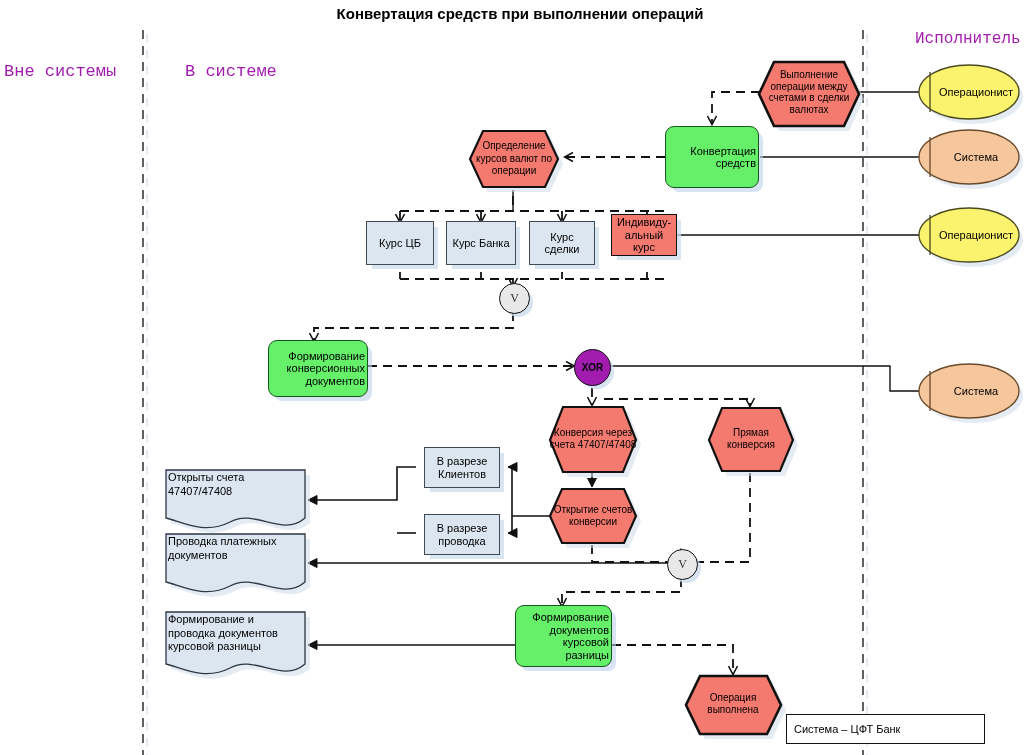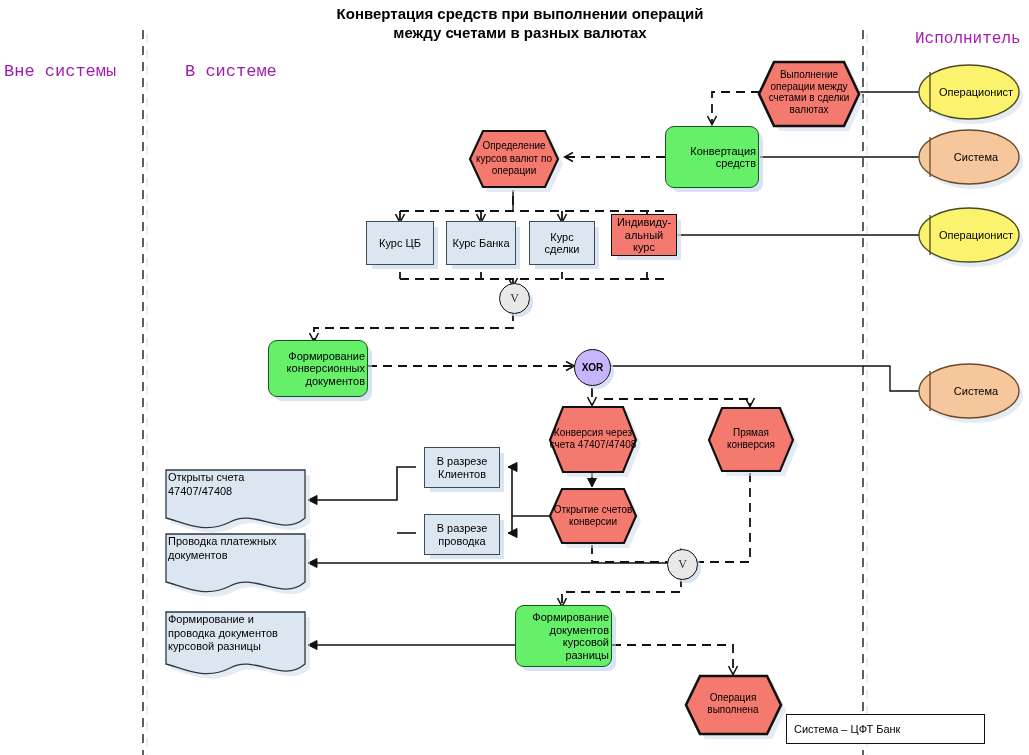--- a/index.html
+++ b/index.html
@@ -24,21 +24,21 @@
   .docw{position:absolute;}
   .docw svg{position:absolute;left:0;top:0;}
   .doctext{position:absolute;left:8px;top:5px;right:6px;font-size:11px;line-height:13.5px;color:#000;}
   .ellw{position:absolute;}
   .ellw svg{position:absolute;left:0;top:0;}
   .elltext{position:absolute;left:14px;top:0;right:0;height:100%;display:flex;
       align-items:center;justify-content:center;font-size:11px;color:#000;}
   .conn{position:absolute;border:1.2px solid #111;background:#e8e8e8;border-radius:50%;
       display:flex;align-items:center;justify-content:center;font-size:12px;color:#333;
       font-family:"Liberation Serif","DejaVu Serif",serif;}
-  .conn.xor{background:#c4b5fd;font-size:10px;font-weight:bold;color:#000;
+  .conn.xor{background:#a21caf;font-size:10px;font-weight:bold;color:#000;
       font-family:"Liberation Sans",sans-serif;}
   .legend{position:absolute;border:1.1px solid #111;background:#fff;font-size:11px;
       color:#000;display:flex;align-items:center;padding-left:7px;box-sizing:border-box;}
 </style>
 </head>
 <body>
 
 <svg id="canvas" viewBox="0 0 1029 755" xmlns="http://www.w3.org/2000/svg">
   <defs>
     <marker id="ar" markerWidth="11" markerHeight="11" refX="9" refY="5.5" orient="auto" markerUnits="userSpaceOnUse">
@@ -120,21 +120,20 @@
     <path d="M416,533 L397,533"></path>
 
     <path d="M673,563 L308,563" marker-end="url(#arS)"></path>
 
     <path d="M515,645 L308,645" marker-end="url(#arS)"></path>
   </g>
 </svg>
 
 <div class="ttl">
   <div>Конвертация средств при выполнении операций</div>
-  <div>между счетами в разных валютах</div>
 </div>
 
 <div class="lane-label" style="left:4px;top:62px;">Вне системы</div>
 <div class="lane-label" style="left:185px;top:62px;">В системе</div>
 <div class="lane-label" style="left:915px;top:30px;font-size:16px;">Исполнитель</div>
 
 <div class="hexwrap" style="left:758px;top:58px;width:102px;height:68px;">
   <svg width="110" height="76">
     <polygon points="16,4 86,4 101,36 86,68 16,68 1,36" fill="#cfdbe9" opacity="0.55" transform="translate(5,5)"></polygon>
     <polygon points="16,4 86,4 101,36 86,68 16,68 1,36" fill="#f4796e" stroke="#111" stroke-width="2.6"></polygon>

